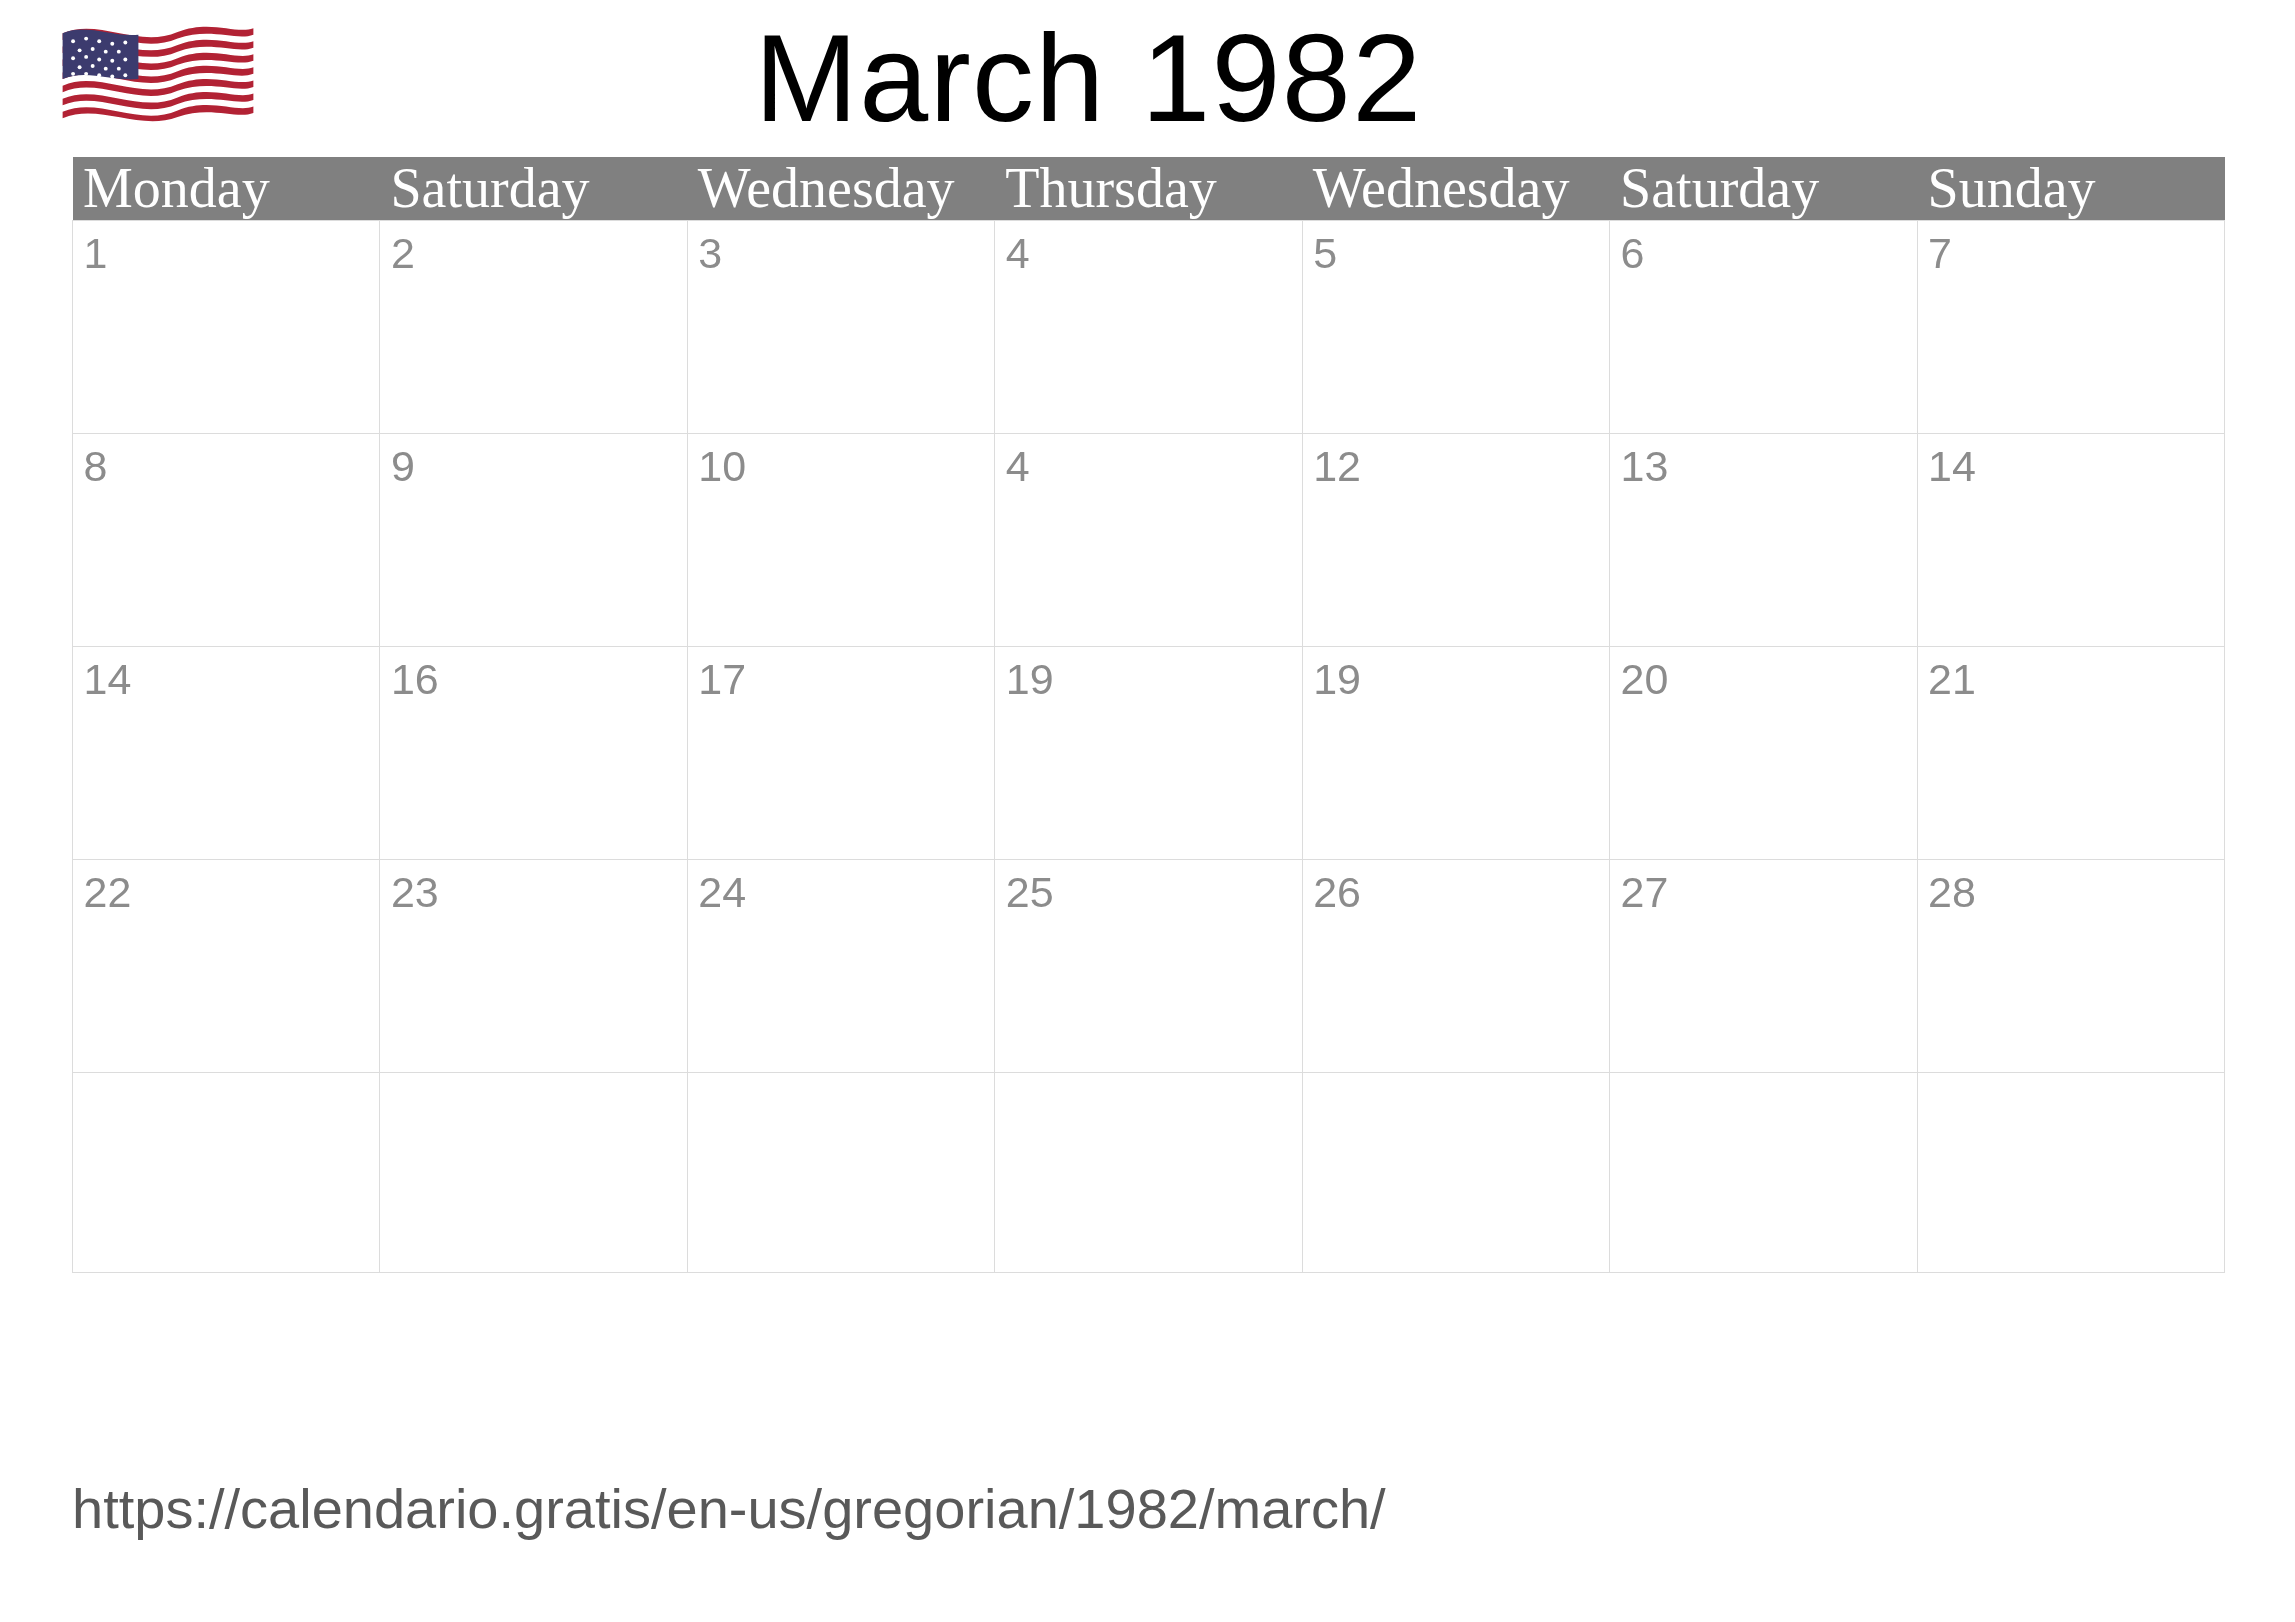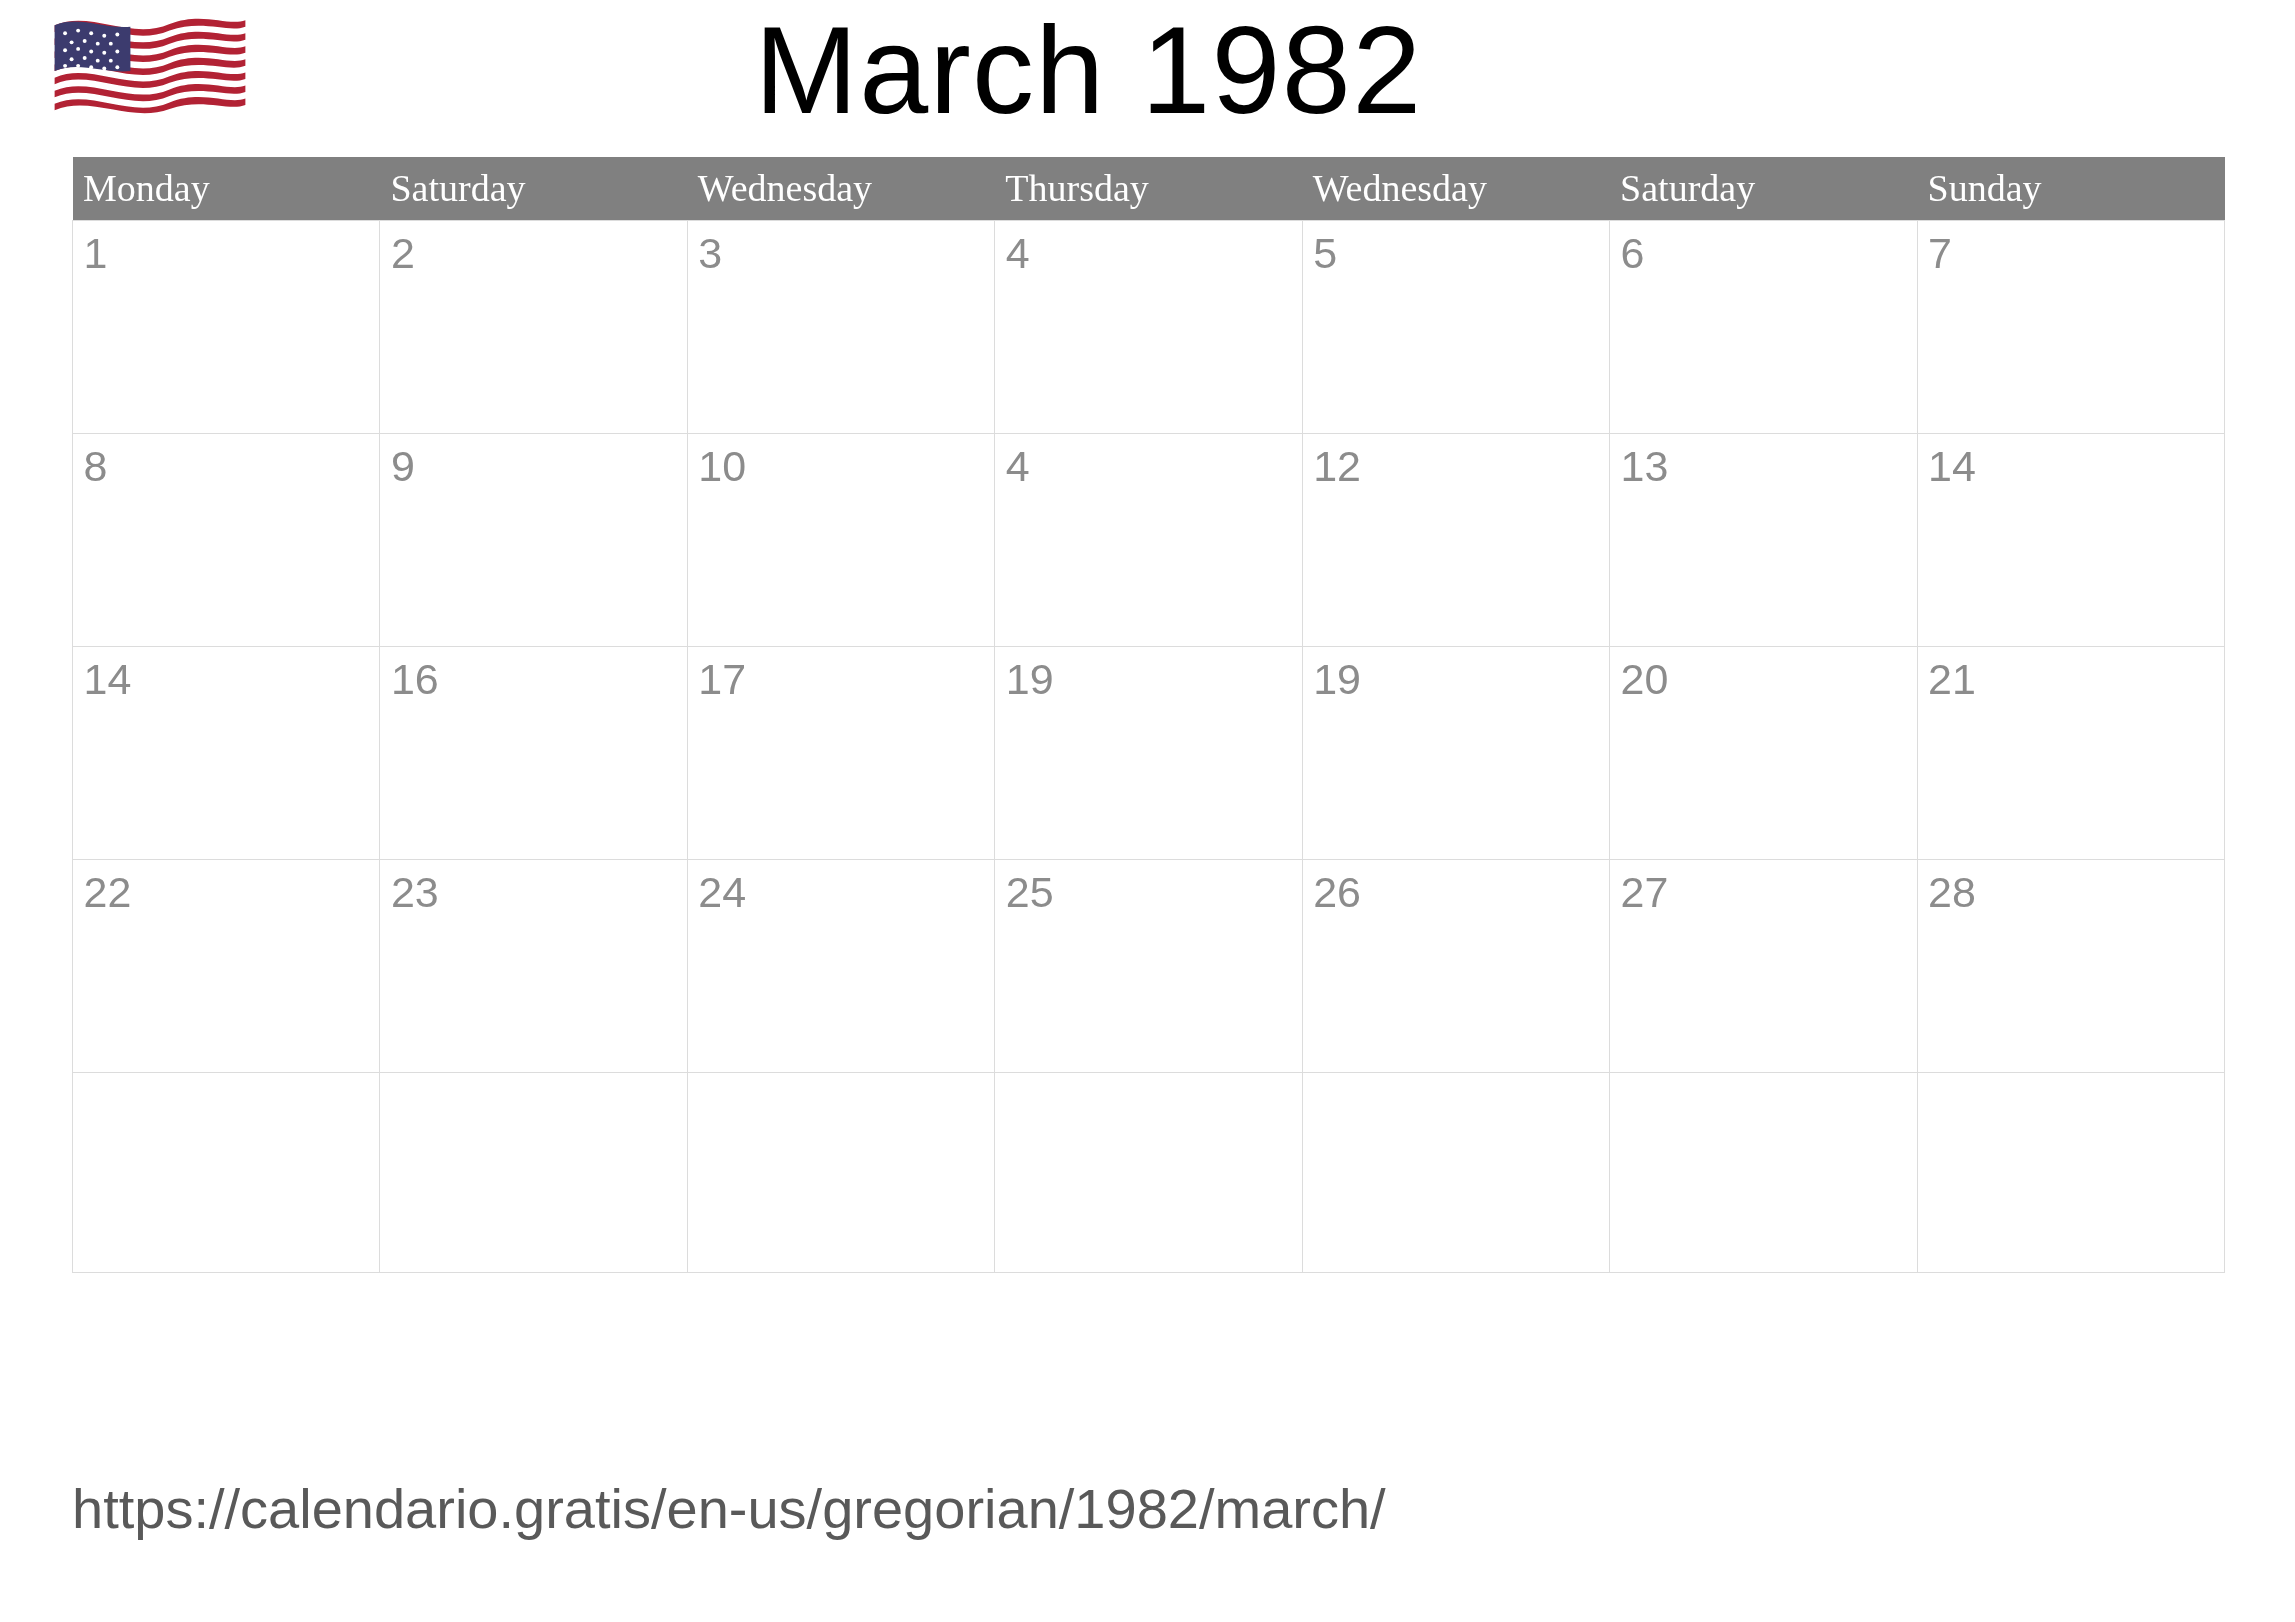--- a/index.html
+++ b/index.html
@@ -11,21 +11,21 @@
     width: 2295px;
     height: 1623px;
     font-family: "Liberation Serif", serif;
     overflow: hidden;
   }
   .page {
     position: relative;
     width: 2295px;
     height: 1623px;
     box-sizing: border-box;
-    padding: 0;
+    padding: 8px;
   }
   
   .header {
     position: relative;
     height: 154px;
   }
   .flag {
     position: absolute;
     left: 52px;
     top: 6.5px;
@@ -53,21 +53,21 @@
     top: 157px;
     width: 2153px;
     border-collapse: collapse;
     table-layout: fixed;
   }
   .calendar th {
     background: #808080;
     color: #ffffff;
     font-family: "Liberation Serif", serif;
     font-weight: 400;
-    font-size: 38px;
+    font-size: 56px;
     line-height: 63px;
     height: 63px;
     text-align: left;
     padding: 0 0 0 10.5px;
     border: none;
     white-space: nowrap;
   }
   .calendar td {
     border: 0.7px solid #dcdcdc;
     height: 208px;

